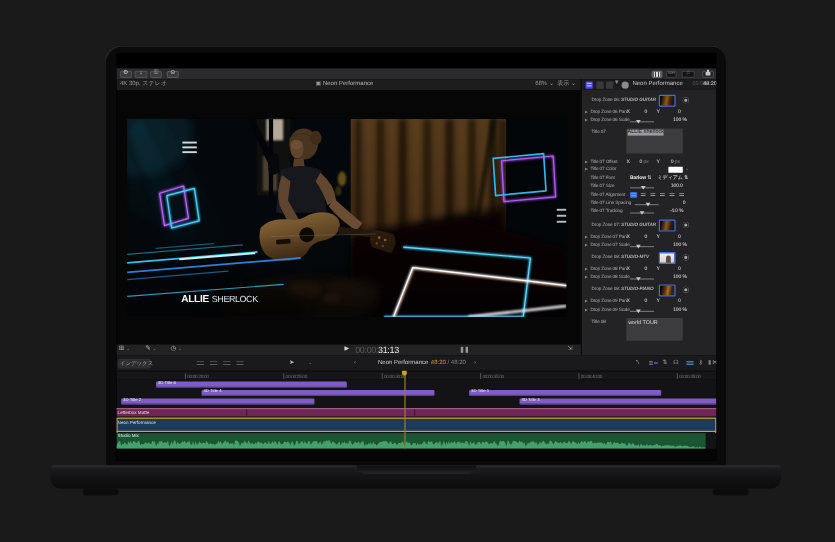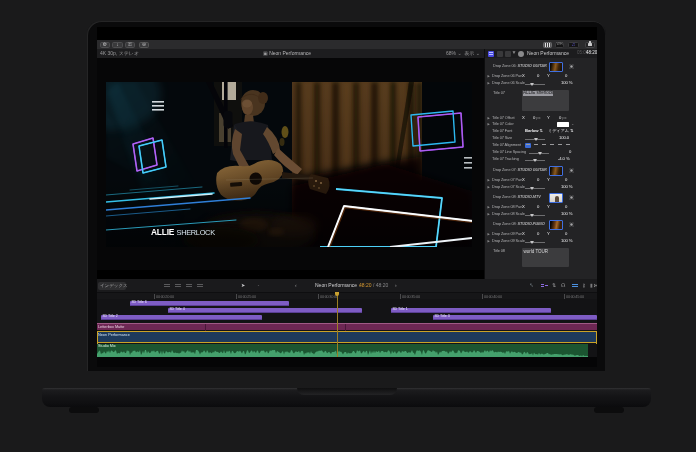--- a/index.html
+++ b/index.html
@@ -1,20 +1,20 @@
 <!DOCTYPE html>
 <html><head>
 <meta charset="utf-8">
 <style>
   html,body{margin:0;padding:0;background:#1a1a1b;}
   *{box-sizing:border-box;font-family:"Liberation Sans",sans-serif;}
   #stage{position:relative;width:696px;height:452px;background:#1a1a1b;overflow:hidden;}
   .abs{position:absolute;}
   
-  #lid{position:absolute;left:87px;top:21px;width:519px;height:350px;background:#0a0a0b;border-radius:14px 14px 0 0;box-shadow:inset 1px 1px 0 rgba(70,70,72,.45), inset -1px 0 0 rgba(50,50,52,.4);}
+  #lid{position:absolute;left:87px;top:38px;width:519px;height:350px;background:#0a0a0b;border-radius:14px 14px 0 0;box-shadow:inset 1px 1px 0 rgba(70,70,72,.45), inset -1px 0 0 rgba(50,50,52,.4);}
   #screen{position:absolute;left:10px;top:6px;width:500px;height:340px;background:#000;overflow:hidden;}
   #base{position:absolute;left:42px;top:388px;width:609px;height:19px;background:linear-gradient(#323234 0%,#1c1c1e 10%,#141416 45%,#0f0f11 80%,#0b0b0d 100%);border-radius:3px 3px 8px 8px;}
   #notch{position:absolute;left:255px;top:0;width:100px;height:7px;background:linear-gradient(#0f0f10,#232325);border-radius:0 0 10px 10px;}
   .foot{position:absolute;top:407px;width:30px;height:6px;background:#0c0c0d;border-radius:3px;}
   
   .t{position:absolute;white-space:nowrap;line-height:1;}
   .tbtn{position:absolute;top:1.5px;height:6.5px;background:#3a3a3c;border:0.5px solid #4e4e50;border-radius:1.5px;display:flex;align-items:center;justify-content:center;}
   .ic{font-size:5px;line-height:1;}
   .grid3{width:5.5px;height:4px;background:repeating-linear-gradient(90deg,#e0e0e2 0,#e0e0e2 1.2px,#3a3a3c 1.2px,#3a3a3c 1.9px);}
   
@@ -353,20 +353,30 @@
         <div class="slider" style="left:40px;top:184px;"></div>
           <div class="sthumb" style="left:45px;top:182.5px;"></div>
         <div class="t w5" style="left:76px;top:181px;">100 %</div>
 
         <div class="t l5" style="left:8px;top:191px;">Title 08</div>
         <div class="abs" style="left:37px;top:190px;width:47px;height:19px;background:#3c3c3e;border-radius:1px;">
           <span style="position:absolute;left:1.5px;top:1.5px;font-size:4.5px;line-height:1;color:#d8d8da;">world TOUR</span>
         </div>
       </div>
 
+      <div class="abs" id="transport" style="left:0;top:243px;width:387px;height:9px;background:#222224;">
+        <div class="t" style="left:2px;top:1.5px;font-size:5.5px;color:#b0b0b2;">⊞ <span style="font-size:4px;color:#88888a;">⌄</span></div>
+        <div class="t" style="left:24px;top:1.5px;font-size:5.5px;color:#b0b0b2;">✎ <span style="font-size:4px;color:#88888a;">⌄</span></div>
+        <div class="t" style="left:45px;top:1.5px;font-size:5.5px;color:#b0b0b2;">◷ <span style="font-size:4px;color:#88888a;">⌄</span></div>
+        <div class="t" style="left:190px;top:2px;font-size:5px;color:#d8d8da;">▶</div>
+        <div class="t" style="left:199px;top:0.5px;font-size:7.5px;color:#58585a;letter-spacing:-0.3px;">00:00:<span style="color:#e8e8ea;">31:13</span></div>
+        <div class="abs" style="left:287px;top:1.8px;width:2px;height:5.5px;background:#98989a;"></div>
+        <div class="abs" style="left:291px;top:1.8px;width:2px;height:5.5px;background:#98989a;"></div>
+        <div class="t" style="left:376px;top:1.5px;font-size:5px;color:#9a9a9c;">⇲</div>
+      </div>
       <div class="abs" id="tabrow" style="left:0;top:252px;width:500px;height:13px;background:#1a1a1c;">
         <div class="abs" style="left:1px;top:2.5px;width:28px;height:8px;background:#2e2e30;border-radius:2px;"></div>
         <div class="t" style="left:3px;top:4.5px;font-size:4.5px;color:#a8a8aa;">インデックス</div>
         <div class="tli" style="left:67px;"></div>
         <div class="tli" style="left:78px;"></div>
         <div class="tli" style="left:89px;"></div>
         <div class="tli" style="left:100px;"></div>
         <div class="t" style="left:144px;top:3.5px;font-size:5px;color:#c8c8ca;">➤</div>
           <div class="t" style="left:160px;top:5px;font-size:3.5px;color:#88888a;">⌄</div>
         <div class="t" style="left:198px;top:4px;font-size:5px;color:#9a9a9c;">‹</div>

